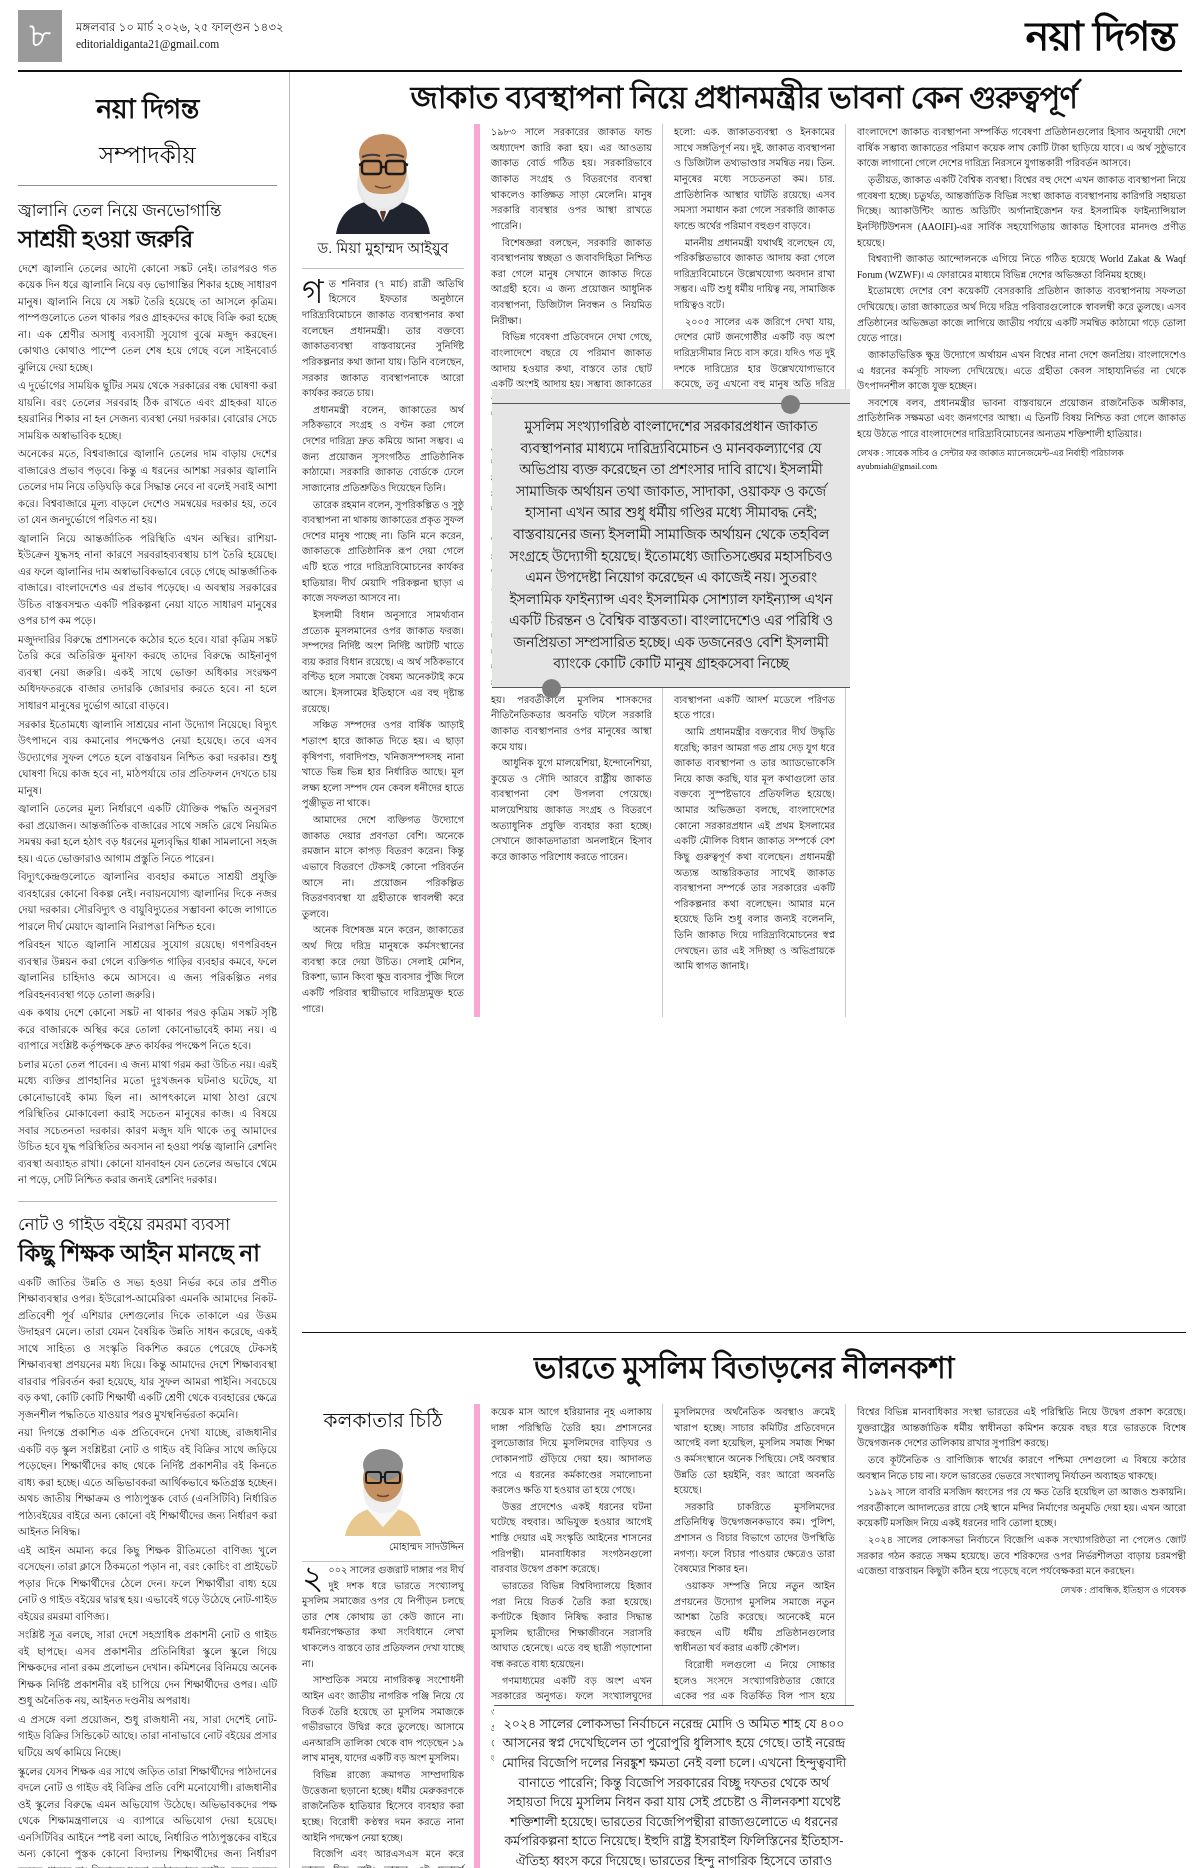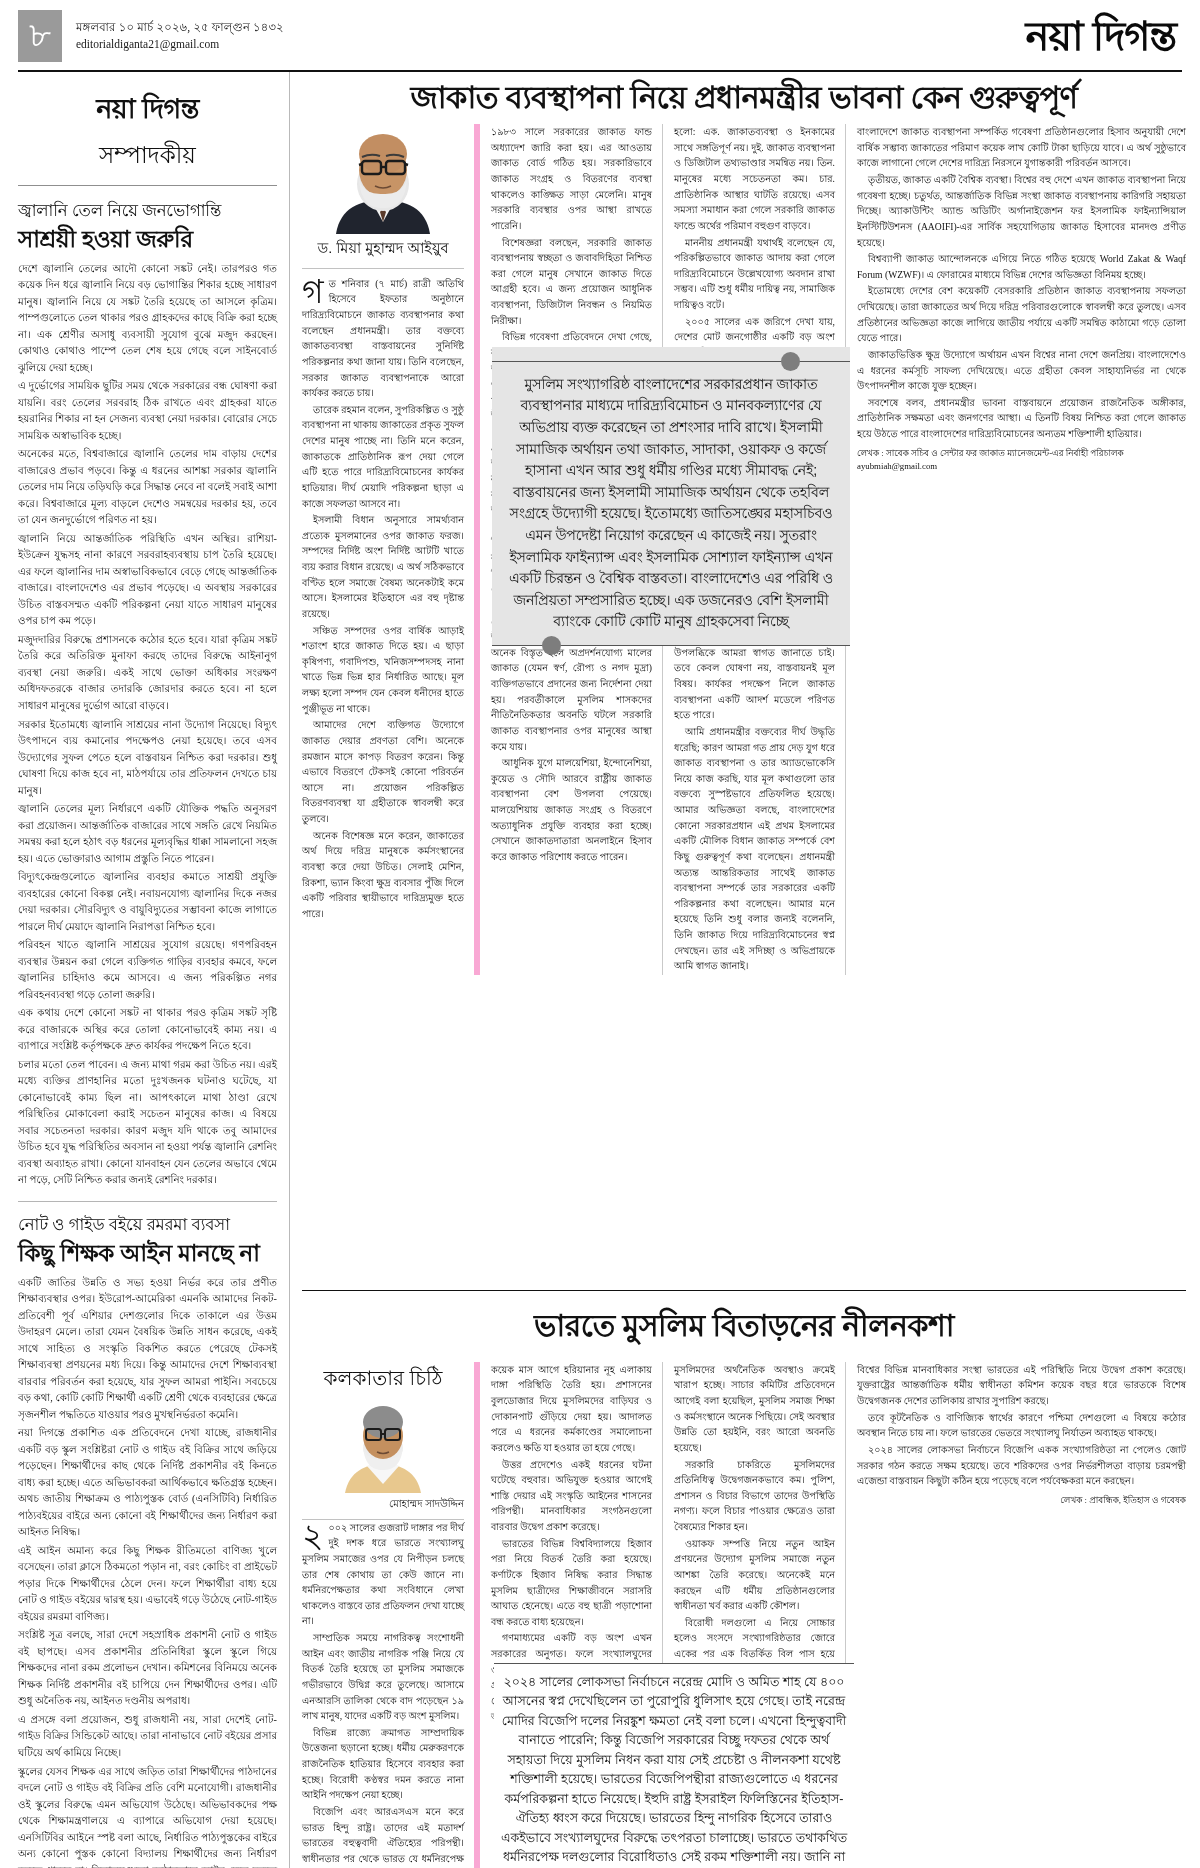--- a/index.html
+++ b/index.html
@@ -204,20 +204,21 @@
 
                 <path d="M60 31 q9 -4 18 -1" stroke="#3b3b3b" stroke-width="2" fill="none"></path>
                 <path d="M84 30 q9 -3 18 1" stroke="#3b3b3b" stroke-width="2" fill="none"></path>
 
                 <path d="M73 60 q8 4 16 0" stroke="#6b4a34" stroke-width="1.6" fill="none"></path>
               </g>
             </svg>
           </div>
           <div class="author-name">ড. মিয়া মুহাম্মদ আইয়ুব</div>
           <p class="dropcap noind">গত শনিবার (৭ মার্চ) রাত্রী অতিথি হিসেবে ইফতার অনুষ্ঠানে দারিদ্র্যবিমোচনে জাকাত ব্যবস্থাপনার কথা বলেছেন প্রধানমন্ত্রী। তার বক্তব্যে জাকাতব্যবস্থা বাস্তবায়নের সুনির্দিষ্ট পরিকল্পনার কথা জানা যায়। তিনি বলেছেন, সরকার জাকাত ব্যবস্থাপনাকে আরো কার্যকর করতে চায়।</p>
+          <p>প্রধানমন্ত্রী বলেন, জাকাতের অর্থ সঠিকভাবে সংগ্রহ ও বণ্টন করা গেলে দেশের দারিদ্র্য দ্রুত কমিয়ে আনা সম্ভব। এ জন্য প্রয়োজন সুসংগঠিত প্রাতিষ্ঠানিক কাঠামো। সরকারি জাকাত বোর্ডকে ঢেলে সাজানোর প্রতিশ্রুতিও দিয়েছেন তিনি।</p>
           <p>তারেক রহমান বলেন, সুপরিকল্পিত ও সুষ্ঠু ব্যবস্থাপনা না থাকায় জাকাতের প্রকৃত সুফল দেশের মানুষ পাচ্ছে না। তিনি মনে করেন, জাকাতকে প্রাতিষ্ঠানিক রূপ দেয়া গেলে এটি হতে পারে দারিদ্র্যবিমোচনের কার্যকর হাতিয়ার। দীর্ঘ মেয়াদি পরিকল্পনা ছাড়া এ কাজে সফলতা আসবে না।</p>
           <p>ইসলামী বিধান অনুসারে সামর্থ্যবান প্রত্যেক মুসলমানের ওপর জাকাত ফরজ। সম্পদের নির্দিষ্ট অংশ নির্দিষ্ট আটটি খাতে ব্যয় করার বিধান রয়েছে। এ অর্থ সঠিকভাবে বণ্টিত হলে সমাজে বৈষম্য অনেকটাই কমে আসে। ইসলামের ইতিহাসে এর বহু দৃষ্টান্ত রয়েছে।</p>
           <p>সঞ্চিত সম্পদের ওপর বার্ষিক আড়াই শতাংশ হারে জাকাত দিতে হয়। এ ছাড়া কৃষিপণ্য, গবাদিপশু, খনিজসম্পদসহ নানা খাতে ভিন্ন ভিন্ন হার নির্ধারিত আছে। মূল লক্ষ্য হলো সম্পদ যেন কেবল ধনীদের হাতে পুঞ্জীভূত না থাকে।</p>
           <p>আমাদের দেশে ব্যক্তিগত উদ্যোগে জাকাত দেয়ার প্রবণতা বেশি। অনেকে রমজান মাসে কাপড় বিতরণ করেন। কিন্তু এভাবে বিতরণে টেকসই কোনো পরিবর্তন আসে না। প্রয়োজন পরিকল্পিত বিতরণব্যবস্থা যা গ্রহীতাকে স্বাবলম্বী করে তুলবে।</p>
           <p>অনেক বিশেষজ্ঞ মনে করেন, জাকাতের অর্থ দিয়ে দরিদ্র মানুষকে কর্মসংস্থানের ব্যবস্থা করে দেয়া উচিত। সেলাই মেশিন, রিকশা, ভ্যান কিংবা ক্ষুদ্র ব্যবসার পুঁজি দিলে একটি পরিবার স্থায়ীভাবে দারিদ্র্যমুক্ত হতে পারে।</p>
         </div>
 
         <div class="acol c2">
           <p class="noind">১৯৮৩ সালে সরকারের জাকাত ফান্ড অধ্যাদেশ জারি করা হয়। এর আওতায় জাকাত বোর্ড গঠিত হয়। সরকারিভাবে জাকাত সংগ্রহ ও বিতরণের ব্যবস্থা থাকলেও কাঙ্ক্ষিত সাড়া মেলেনি। মানুষ সরকারি ব্যবস্থার ওপর আস্থা রাখতে পারেনি।</p>
           <p>বিশেষজ্ঞরা বলছেন, সরকারি জাকাত ব্যবস্থাপনায় স্বচ্ছতা ও জবাবদিহিতা নিশ্চিত করা গেলে মানুষ সেখানে জাকাত দিতে আগ্রহী হবে। এ জন্য প্রয়োজন আধুনিক ব্যবস্থাপনা, ডিজিটাল নিবন্ধন ও নিয়মিত নিরীক্ষা।</p>
@@ -311,20 +312,21 @@
           <div class="acol c3">
             <p class="noind">মুসলিমদের অর্থনৈতিক অবস্থাও ক্রমেই খারাপ হচ্ছে। সাচার কমিটির প্রতিবেদনে আগেই বলা হয়েছিল, মুসলিম সমাজ শিক্ষা ও কর্মসংস্থানে অনেক পিছিয়ে। সেই অবস্থার উন্নতি তো হয়ইনি, বরং আরো অবনতি হয়েছে।</p>
             <p>সরকারি চাকরিতে মুসলিমদের প্রতিনিধিত্ব উদ্বেগজনকভাবে কম। পুলিশ, প্রশাসন ও বিচার বিভাগে তাদের উপস্থিতি নগণ্য। ফলে বিচার পাওয়ার ক্ষেত্রেও তারা বৈষম্যের শিকার হন।</p>
             <p>ওয়াকফ সম্পত্তি নিয়ে নতুন আইন প্রণয়নের উদ্যোগ মুসলিম সমাজে নতুন আশঙ্কা তৈরি করেছে। অনেকেই মনে করছেন এটি ধর্মীয় প্রতিষ্ঠানগুলোর স্বাধীনতা খর্ব করার একটি কৌশল।</p>
             <p>বিরোধী দলগুলো এ নিয়ে সোচ্চার হলেও সংসদে সংখ্যাগরিষ্ঠতার জোরে একের পর এক বিতর্কিত বিল পাস হয়ে যাচ্ছে। বিচার বিভাগের ওপর ভরসা রাখা ছাড়া সংখ্যালঘুদের আর কোনো উপায় থাকছে না।</p>
           </div>
 
           <div class="acol c4">
             <p class="noind">বিশ্বের বিভিন্ন মানবাধিকার সংস্থা ভারতের এই পরিস্থিতি নিয়ে উদ্বেগ প্রকাশ করেছে। যুক্তরাষ্ট্রের আন্তর্জাতিক ধর্মীয় স্বাধীনতা কমিশন কয়েক বছর ধরে ভারতকে বিশেষ উদ্বেগজনক দেশের তালিকায় রাখার সুপারিশ করছে।</p>
             <p>তবে কূটনৈতিক ও বাণিজ্যিক স্বার্থের কারণে পশ্চিমা দেশগুলো এ বিষয়ে কঠোর অবস্থান নিতে চায় না। ফলে ভারতের ভেতরে সংখ্যালঘু নির্যাতন অব্যাহত থাকছে।</p>
+            <p>১৯৯২ সালে বাবরি মসজিদ ধ্বংসের পর যে ক্ষত তৈরি হয়েছিল তা আজও শুকায়নি। পরবর্তীকালে আদালতের রায়ে সেই স্থানে মন্দির নির্মাণের অনুমতি দেয়া হয়। এখন আরো কয়েকটি মসজিদ নিয়ে একই ধরনের দাবি তোলা হচ্ছে।</p>
             <p>২০২৪ সালের লোকসভা নির্বাচনে বিজেপি একক সংখ্যাগরিষ্ঠতা না পেলেও জোট সরকার গঠন করতে সক্ষম হয়েছে। তবে শরিকদের ওপর নির্ভরশীলতা বাড়ায় চরমপন্থী এজেন্ডা বাস্তবায়ন কিছুটা কঠিন হয়ে পড়েছে বলে পর্যবেক্ষকরা মনে করছেন।</p>
             <div class="sign-right">লেখক : প্রাবন্ধিক, ইতিহাস ও গবেষক</div>
           </div>
         </div>
 
         <div class="lower-box" style="position:relative; margin-top:-236px; width:360px; margin-left:192px; background:#fff; z-index:5;">
           <span>২০২৪ সালের লোকসভা নির্বাচনে নরেন্দ্র মোদি ও অমিত শাহ যে ৪০০ আসনের স্বপ্ন দেখেছিলেন তা পুরোপুরি ধুলিসাৎ হয়ে গেছে। তাই নরেন্দ্র মোদির বিজেপি দলের নিরঙ্কুশ ক্ষমতা নেই বলা চলে। এখনো হিন্দুত্ববাদী বানাতে পারেনি; কিন্তু বিজেপি সরকারের বিচ্ছু দফতর থেকে অর্থ সহায়তা দিয়ে মুসলিম নিধন করা যায় সেই প্রচেষ্টা ও নীলনকশা যথেষ্ট শক্তিশালী হয়েছে। ভারতের বিজেপিপন্থীরা রাজ্যগুলোতে এ ধরনের কর্মপরিকল্পনা হাতে নিয়েছে। ইহুদি রাষ্ট্র ইসরাইল ফিলিস্তিনের ইতিহাস-ঐতিহ্য ধ্বংস করে দিয়েছে। ভারতের হিন্দু নাগরিক হিসেবে তারাও একইভাবে সংখ্যালঘুদের বিরুদ্ধে তৎপরতা চালাচ্ছে। ভারতে তথাকথিত ধর্মনিরপেক্ষ দলগুলোর বিরোধিতাও সেই রকম শক্তিশালী নয়। জানি না অদূর ভবিষ্যতে কী হবে? এটি এখন মিলিয়ন ডলারের প্রশ্ন</span>
         </div>
 
       </div>

